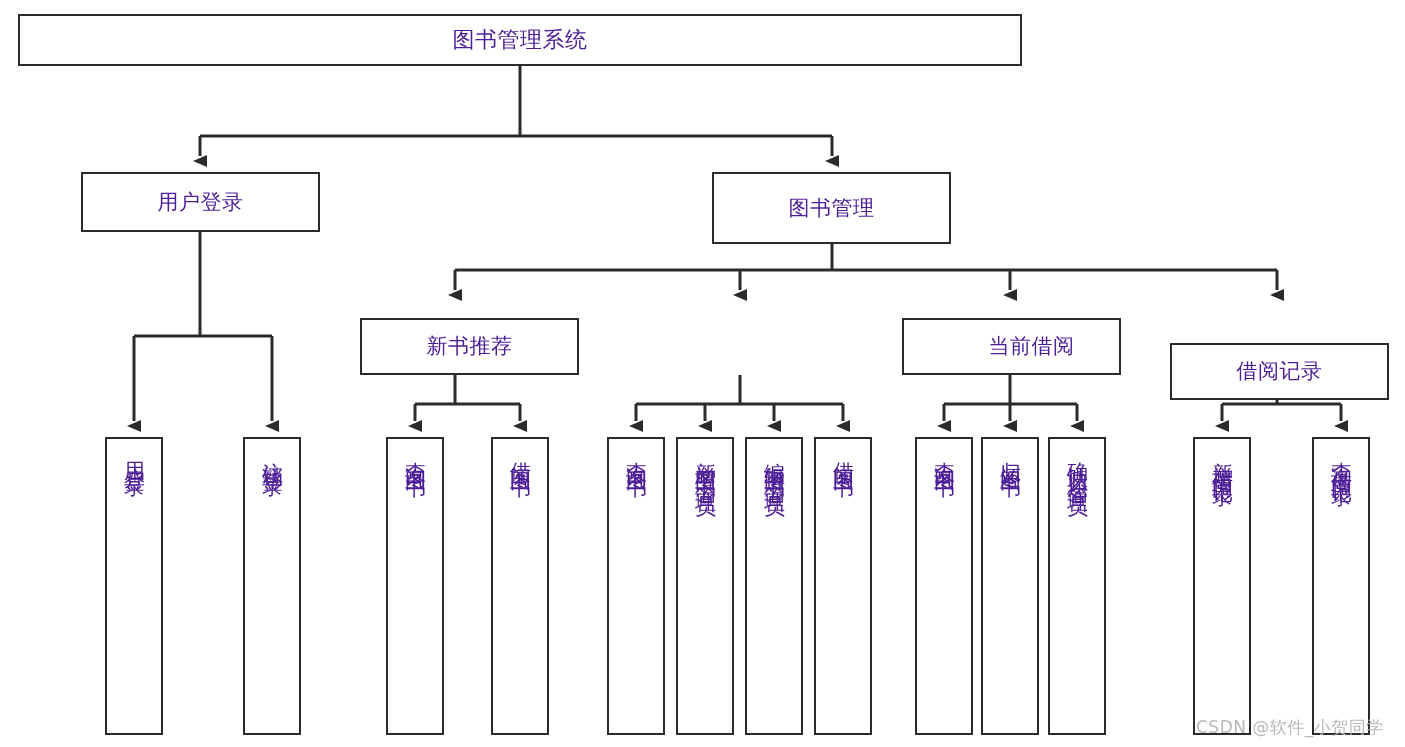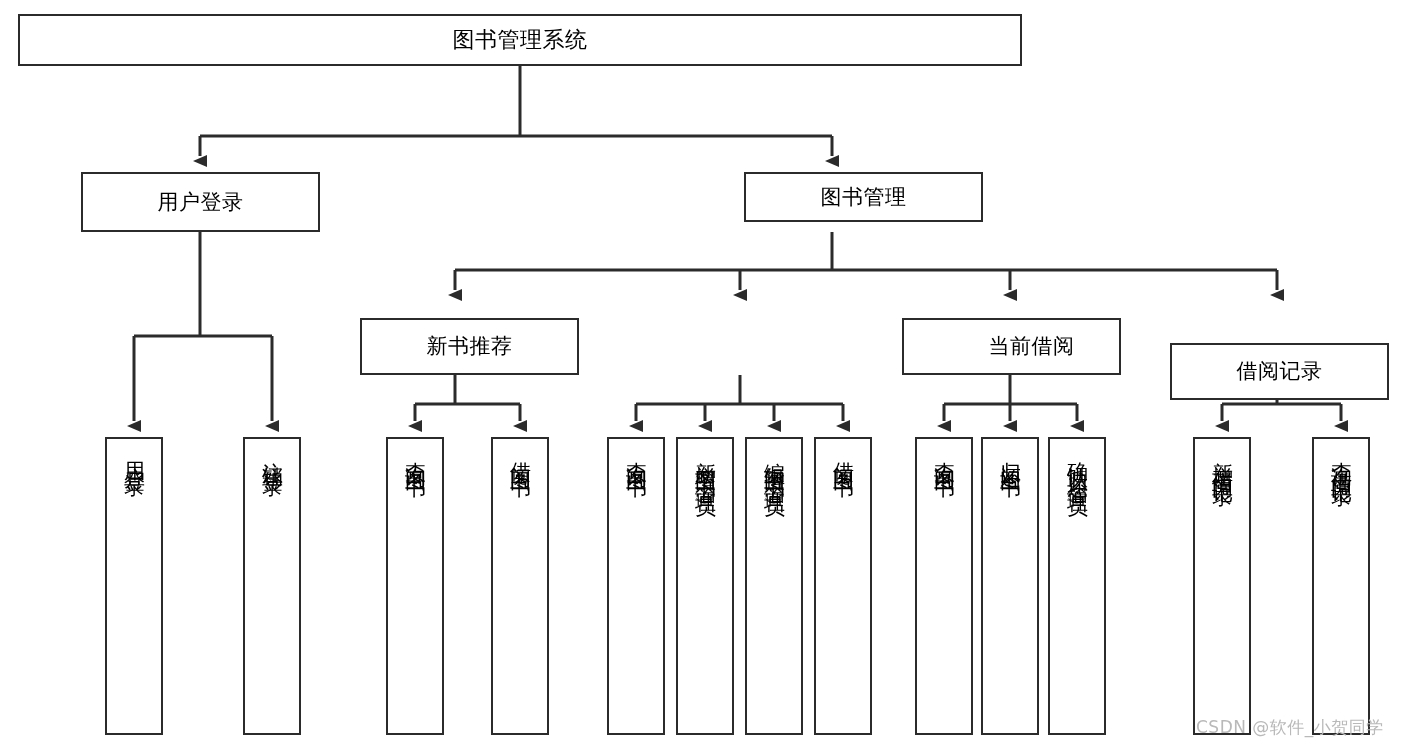--- a/index.html
+++ b/index.html
@@ -29,21 +29,21 @@
     box-sizing: border-box;
     background: #ffffff;
     border: 2px solid #2b2b2b;
     display: flex;
     align-items: center;
     justify-content: center;
     color: #3a3a3a;
     z-index: 2;
   }
   .node .label {
-    color: #000000;
+    color: #4c1d95;
     letter-spacing: 0.5px;
     line-height: 1.08;
     text-align: center;
     white-space: pre;
   }
   
   .node.horiz .label {
     font-size: 21px;
   }
   .node.root .label {
@@ -128,21 +128,21 @@
   </svg>
 
   <div class="node horiz root" style="left:18px; top:14px; width:1004px; height:52px;">
     <span class="label">图书管理系统</span>
   </div>
 
   <div class="node horiz" style="left:81px; top:172px; width:239px; height:60px;">
     <span class="label">用户登录</span>
   </div>
 
-  <div class="node horiz" style="left:744px; top:172px; width:239px; height:50px;font-family:Liberation Serif, serif;">
+  <div class="node horiz" style="left:712px; top:172px; width:239px; height:72px;font-family:Liberation Serif, serif;">
     <span class="label">图书管理</span>
   </div>
 
   <div class="node horiz" style="left:360px; top:318px; width:219px; height:57px;justify-content:center;">
     <span class="label">新书推荐</span>
   </div>
 
 
   <div class="node horiz" style="left:902px; top:318px; width:219px; height:57px;padding-left:40px;">
     <span class="label">当前借阅</span>

